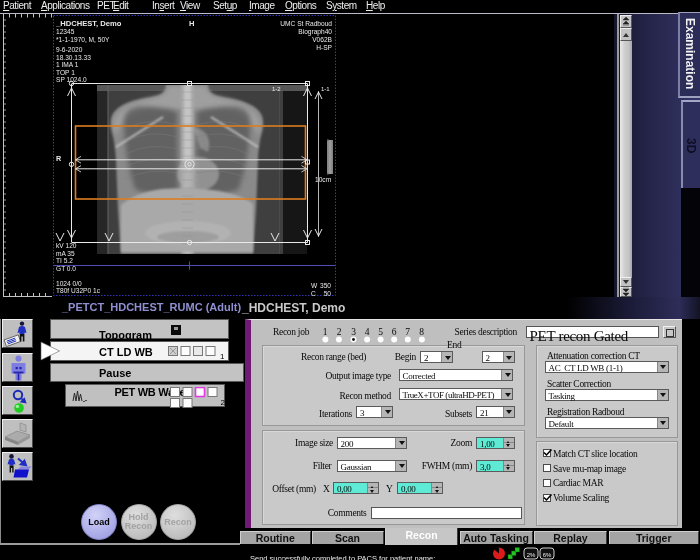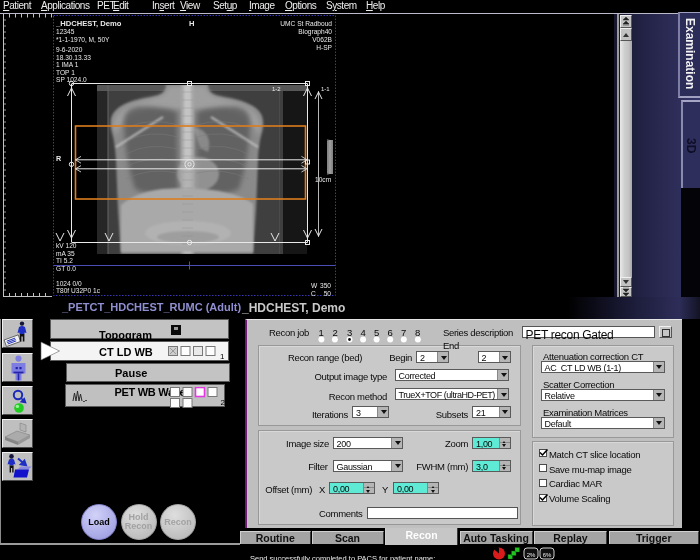--- a/index.html
+++ b/index.html
@@ -49,22 +49,22 @@
   #leftedge{left:0;top:319px;width:1px;height:225px;background:#8a8a8a;}
   
   .card{position:absolute;box-sizing:border-box;border:1px solid #5a5a5a;}
   .cardtxt{position:absolute;left:48px;color:#000;font-weight:bold;font-size:11px;}
   
   .rbtn{position:absolute;width:36px;height:36px;border-radius:50%;
         display:flex;align-items:center;justify-content:center;text-align:center;
         font-weight:bold;font-size:9px;line-height:9px;}
   
   #panel{left:245px;top:319px;width:437px;height:209px;background:#bfbfbf;
-        border-top:1px solid #e5e5e5;border-left:2px solid #701a75;box-sizing:border-box;
-        font-size:9.5px;letter-spacing:-0.3px;color:#0a0a0a;}
+        border-top:1px solid #e5e5e5;border-left:6px solid #701a75;box-sizing:border-box;
+        font-size:9.5px;letter-spacing:-0.3px;color:#0a0a0a;font-family:Liberation Serif, serif;}
   .gbox{position:absolute;background:#c9c9c9;border:1px solid #989898;
         box-shadow:inset 1px 1px 0 #d8d8d8;}
   .lbl{position:absolute;white-space:nowrap;}
   .combo{position:absolute;background:#fff;border:1px solid #5a5a5a;box-sizing:border-box;height:12px;}
   .combo .v{position:absolute;left:3px;top:1px;font-size:9px;white-space:nowrap;}
   .cbtn{position:absolute;right:0;top:0;width:11px;height:10px;background:#b5b5b5;
         border-left:1px solid #888;box-sizing:border-box;}
   .cbtn:after{content:"";position:absolute;left:2.5px;top:3.5px;border:3px solid transparent;
         border-top:4px solid #111;}
   .spin{position:absolute;background:#5eead4;border:1px solid #5a5a5a;box-sizing:border-box;height:12px;}
@@ -436,21 +436,21 @@
         <path d="M2,2 l6,6 m0,-6 l-6,6" stroke="#9a9a9a" stroke-width="1"></path>
         <rect x="13" y="0.5" width="9" height="9" fill="#fdfdfd" stroke="#787878"></rect>
         <rect x="25.5" y="0.5" width="9" height="9" fill="#e9e9e9" stroke="#787878"></rect>
         <rect x="38" y="0.5" width="9" height="9" fill="#fdfdfd" stroke="#787878"></rect>
       </svg>
       <span style="position:absolute;left:169px;top:10px;font-size:8px;">1</span>
     </div>
     <svg class="abs" style="left:40px;top:341px" width="21" height="20">
       <path d="M1,1 L19.5,10 L1,19 Z" fill="#fff" stroke="#666" stroke-width="0.6"></path>
     </svg>
-    <div class="card" style="left:66px;top:362.5px;width:164px;height:19px;background:#c3c3c3;">
+    <div class="card" style="left:50px;top:362.5px;width:194px;height:19px;background:#c3c3c3;">
       <span class="cardtxt" style="top:3px;">Pause</span>
     </div>
     <div class="card" style="left:64.5px;top:384px;width:160px;height:22.5px;background:#c0c0c0;">
       <svg style="position:absolute;left:6px;top:4px" width="18" height="14" viewBox="0 0 18 14">
         <path d="M1,12 L2.5,4 L4,12 L5.5,2 L7,12 L8.5,5 L10,12" stroke="#2a2a2a" stroke-width="1" fill="none"></path>
         <path d="M11,12 q1,2 2,0 q1,-2 2,0" stroke="#2a2a2a" stroke-width="0.8" fill="none"></path>
       </svg>
       <span class="cardtxt" style="left:29px;top:1px;letter-spacing:-0.3px;margin-left:20px;">PET WB Wave</span>
       <svg style="position:absolute;left:104px;top:1.5px" width="60" height="21">
         <rect x="0.5" y="0.5" width="9" height="9" fill="#fdfdfd" stroke="#787878"></rect>
@@ -493,21 +493,21 @@
         <circle cx="63.6" cy="3.5" r="3"></circle>
           <circle cx="77.2" cy="3.5" r="3"></circle>
         <circle cx="90.8" cy="3.5" r="3"></circle>
           <circle cx="104.9" cy="3.5" r="3"></circle>
       </g>
       <circle cx="36.5" cy="3.5" r="1.4" fill="#111"></circle>
     </svg>
     <span class="lbl" style="left:186px;top:6.5px;width:80px;text-align:right;">Series description</span>
     <div class="abs" style="left:274.5px;top:6px;width:133px;height:11.5px;background:#fff;
          border:1px solid #555;box-sizing:border-box;">
-      <span style="position:absolute;left:3px;top:0.5px;font-size:12px;">PET recon Gated</span>
+      <span style="position:absolute;left:3px;top:0.5px;font-size:15px;">PET recon Gated</span>
     </div>
     <div class="abs" style="left:411.5px;top:5.5px;width:13.5px;height:12px;background:#c6c6c6;
          border-top:1px solid #efefef;border-left:1px solid #efefef;border-right:1px solid #555;
          border-bottom:1px solid #555;box-sizing:border-box;">
       <div style="position:absolute;left:2.5px;top:2px;width:6px;height:6px;border:1px solid #333;"></div>
     </div>
 
     <div class="gbox" style="left:11px;top:25px;width:260.5px;height:78.5px;"></div>
     <div class="gbox" style="left:11px;top:109.5px;width:260.5px;height:93px;"></div>
     <div class="gbox" style="left:285px;top:24.5px;width:139.5px;height:91px;"></div>
@@ -584,24 +584,24 @@
     <div class="abs" style="left:119.5px;top:186.5px;width:151px;height:12px;background:#fff;
          border:1px solid #555;box-sizing:border-box;"></div>
 
     <span class="lbl" style="left:296px;top:30.5px;">Attenuation correction CT</span>
     <div class="combo" style="left:293.5px;top:40.5px;width:124px;">
         <span class="v">AC&nbsp;&nbsp;CT LD WB (1-1)</span>
         <div class="cbtn"></div>
       </div>
     <span class="lbl" style="left:296px;top:58.5px;">Scatter Correction</span>
     <div class="combo" style="left:293.5px;top:68.5px;width:124px;">
-        <span class="v">Relative</span>
-        <div class="cbtn"></div>
-      </div>
-    <span class="lbl" style="left:296px;top:86.5px;">Examination Matrices</span>
+        <span class="v">Tasking</span>
+        <div class="cbtn"></div>
+      </div>
+    <span class="lbl" style="left:296px;top:86.5px;">Registration Radboud</span>
     <div class="combo" style="left:293.5px;top:96.5px;width:124px;">
         <span class="v">Default</span>
         <div class="cbtn"></div>
       </div>
 
     <div class="cb" style="left:291.5px;top:129px;"></div>
     <svg class="abs" style="left:290.5px;top:128px" width="11" height="10">
         <path d="M2,4.5 L4.5,7 L9.5,1.5" stroke="#000" stroke-width="1.5" fill="none"></path>
       </svg>
     <span class="lbl" style="left:302px;top:128.5px;">Match CT slice location</span>

